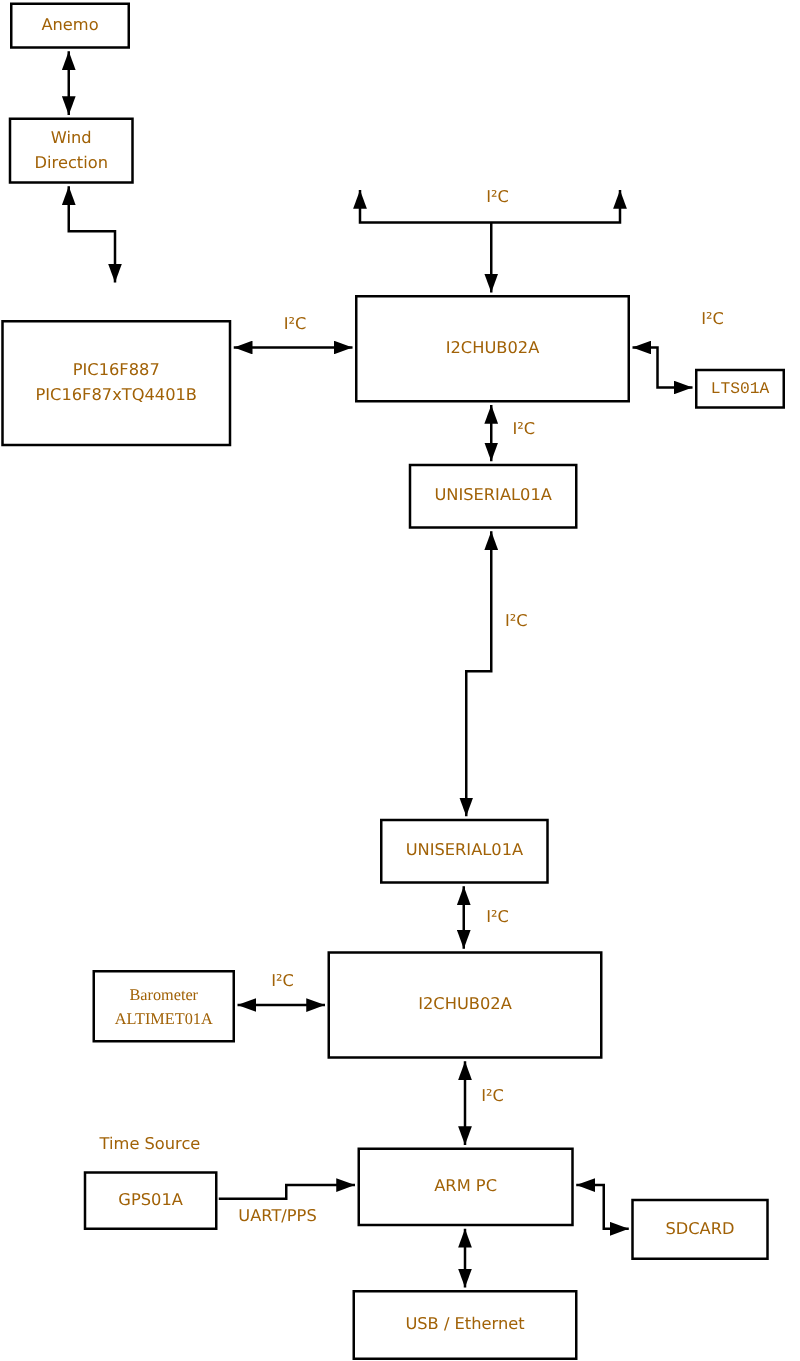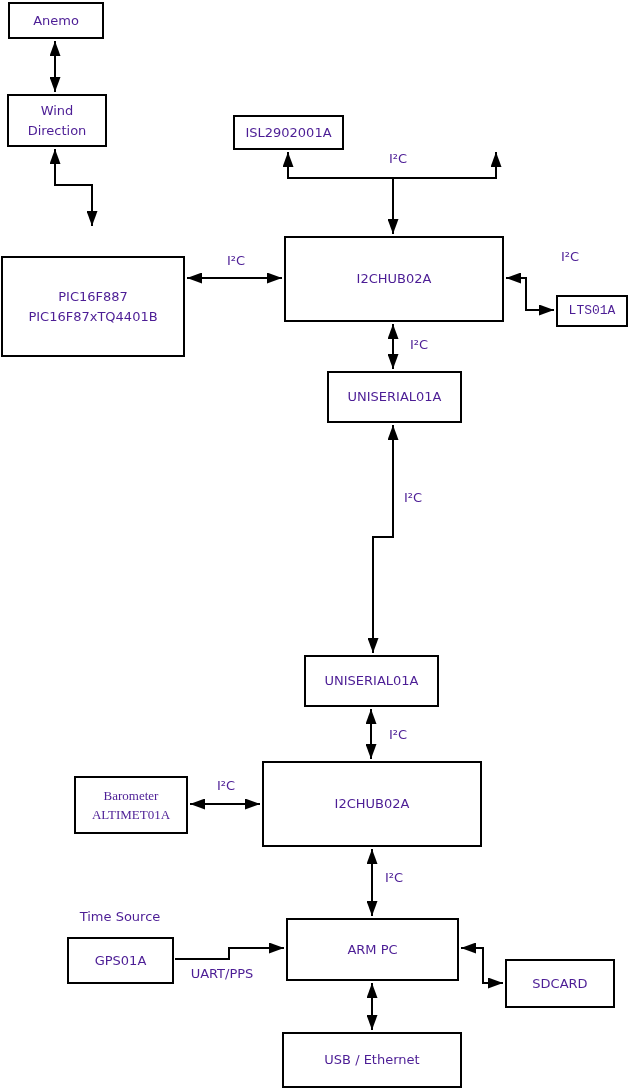--- a/index.html
+++ b/index.html
@@ -2,21 +2,21 @@
 <html><head>
 <meta charset="utf-8">
 <style>
   html, body { margin: 0; padding: 0; background: #ffffff; }
   .canvas {
     position: relative;
     width: 640px;
     height: 1089px;
     background: #ffffff;
     font-family: "DejaVu Sans", sans-serif;
-    color: #4c1d95;
+    color: #a16207;
     overflow: hidden;
   }
   .wires {
     position: absolute;
     left: 0; top: 0;
     width: 640px; height: 1089px;
   }
   .node {
     position: absolute;
     box-sizing: border-box;
@@ -114,23 +114,20 @@
   <div class="node n-wind">
     <span>Wind</span>
     <span>Direction</span>
   </div>
 
   <div class="node n-pic">
     <span>PIC16F887</span>
     <span>PIC16F87xTQ4401B</span>
   </div>
 
-  <div class="node n-isl">
-    <span>ISL2902001A</span>
-  </div>
 
 
   <div class="node n-hub-top">
     <span>I2CHUB02A</span>
   </div>
 
   <div class="node n-lts">
     <span>LTS01A</span>
   </div>
 

